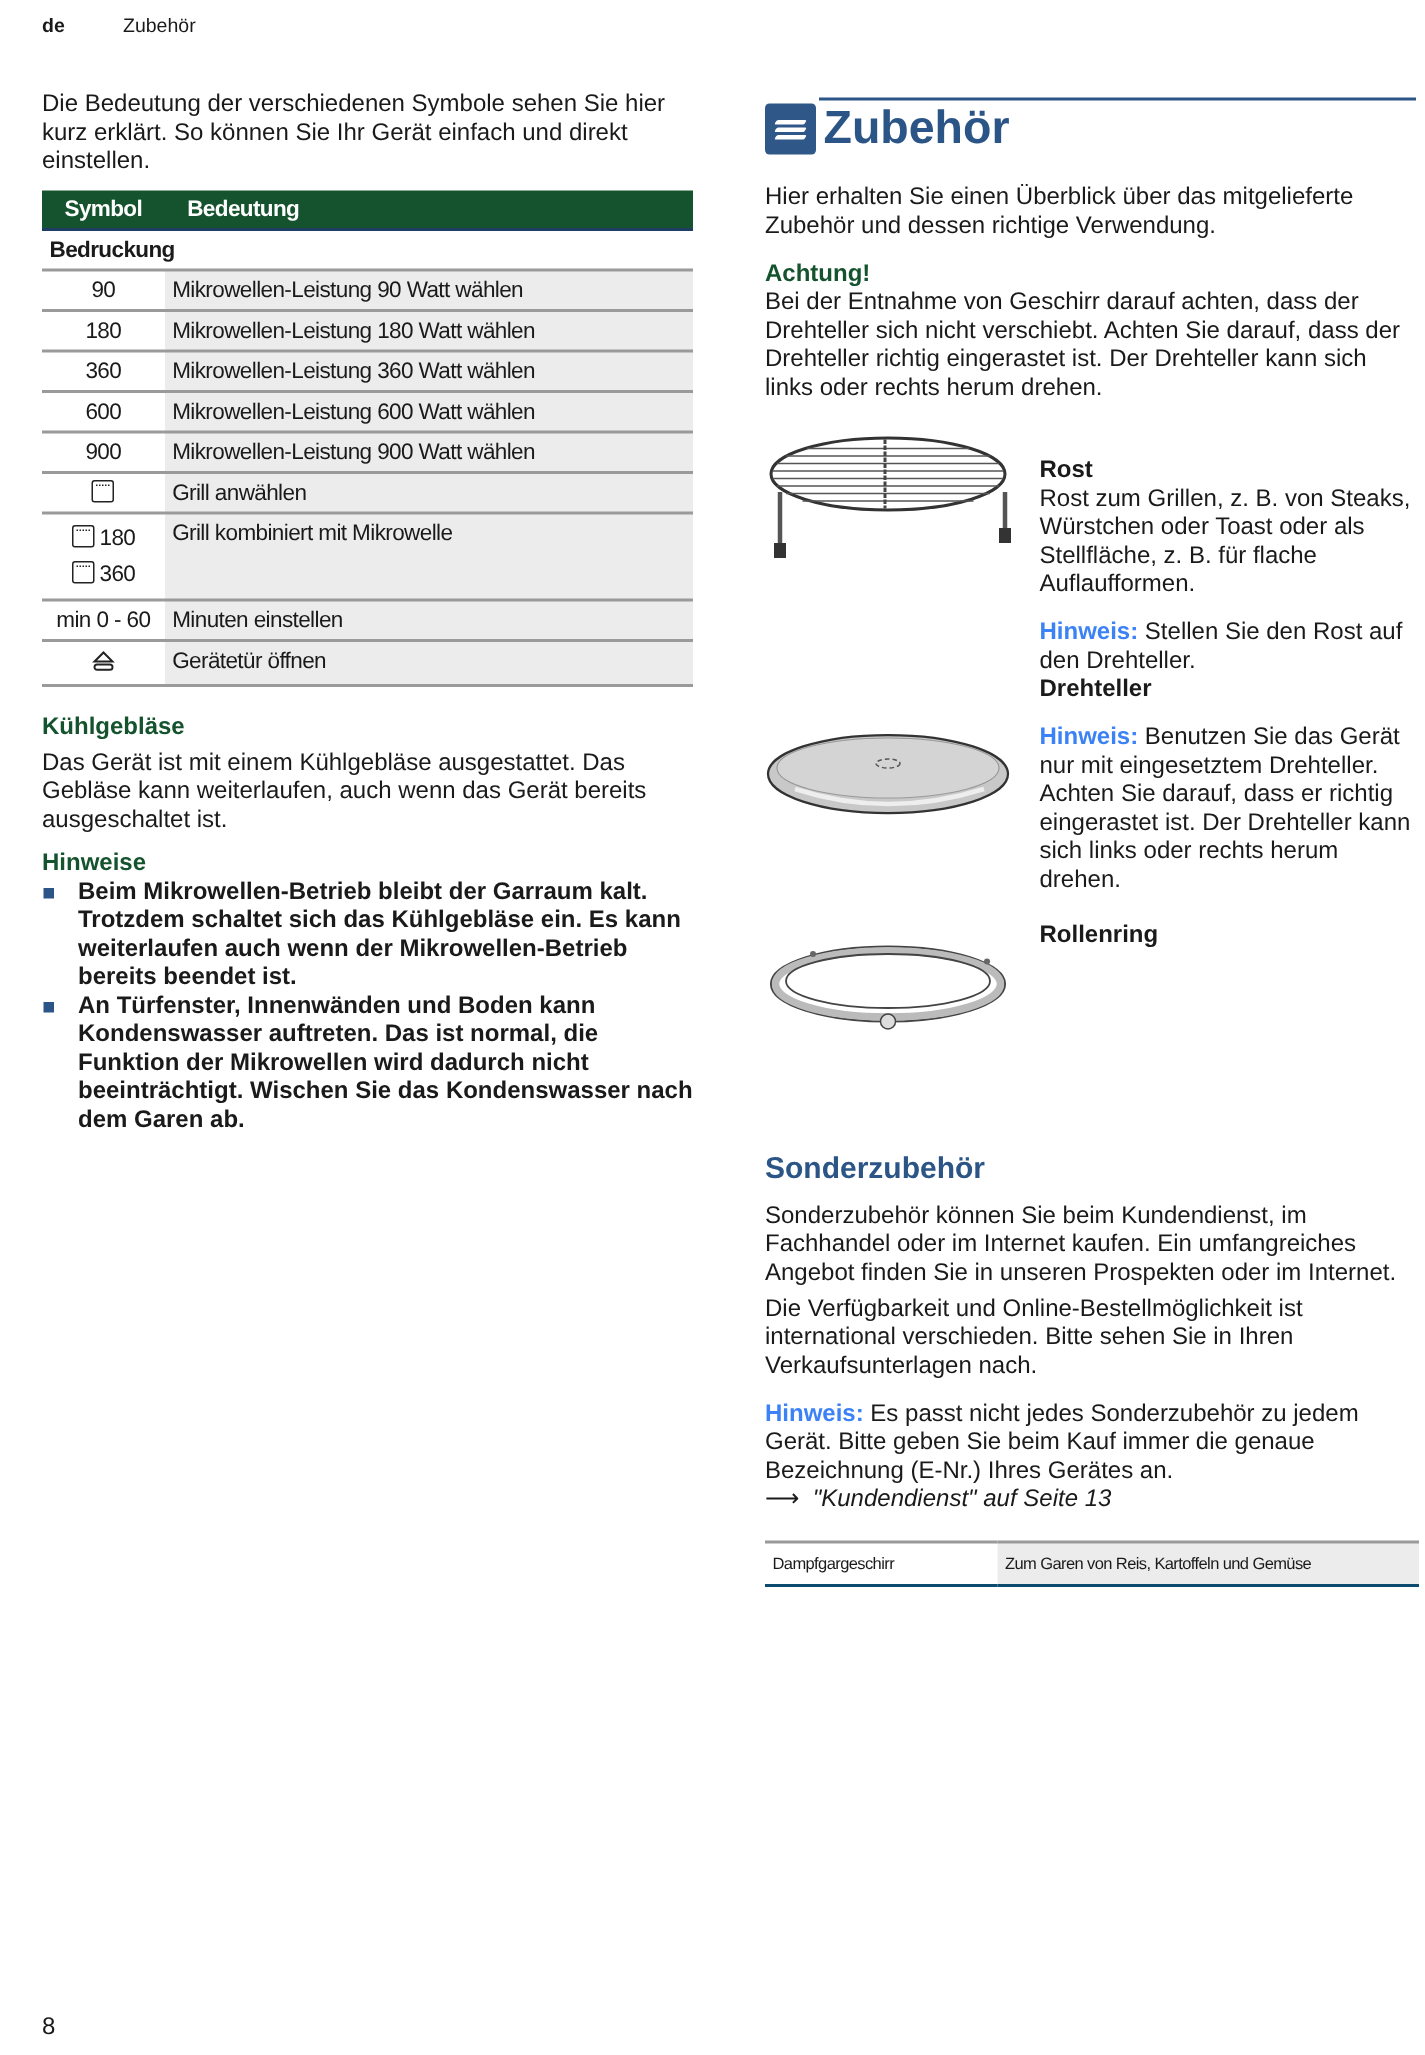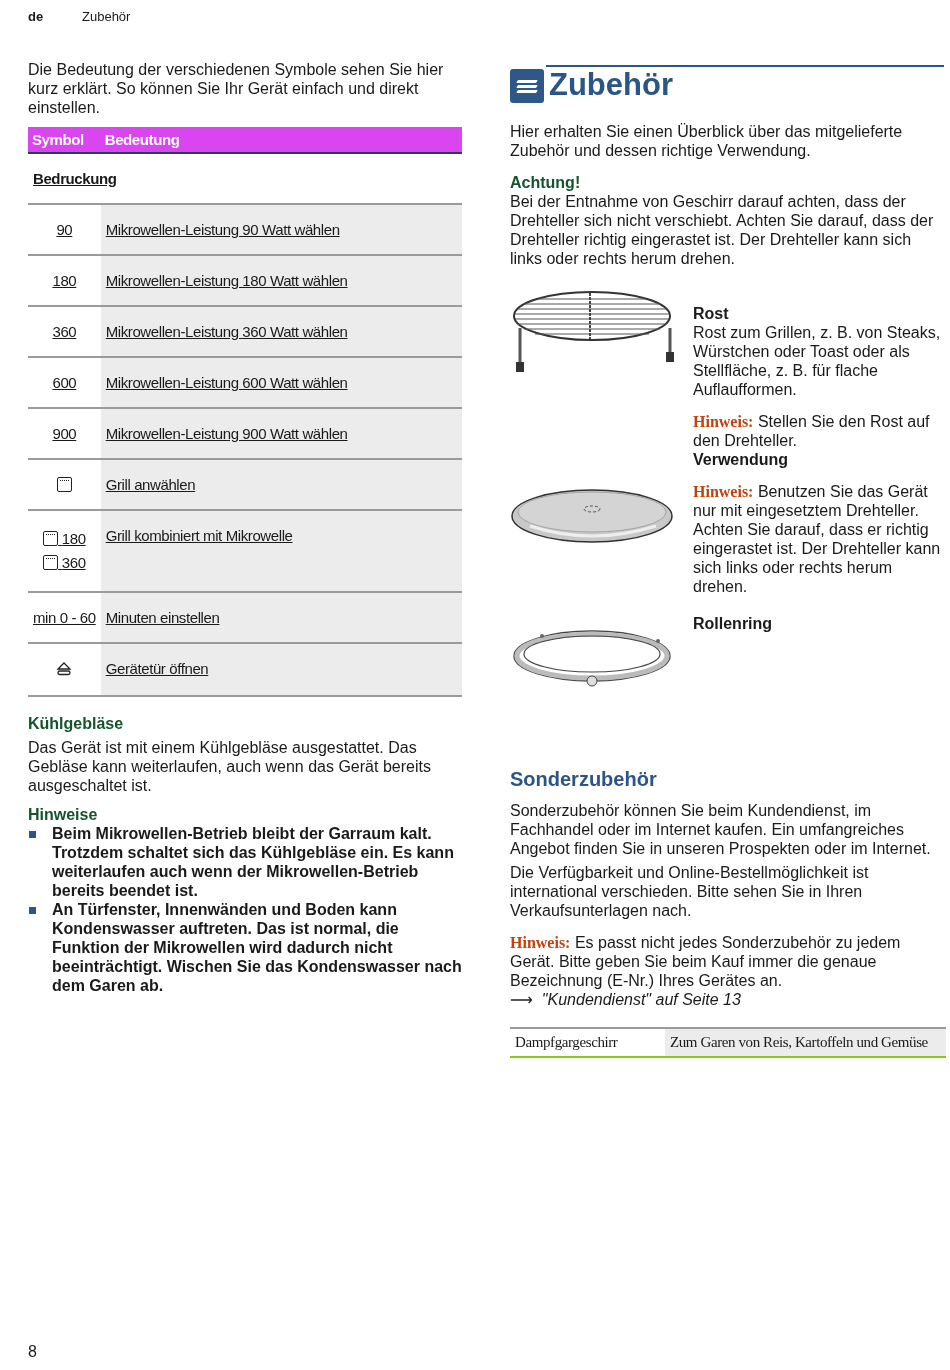--- a/index.html
+++ b/index.html
@@ -9,23 +9,23 @@
   .hdr .lang { font-weight: bold; display: inline-block; width: 54px; }
   .col-left { position: absolute; left: 28px; top: 60px; width: 434px; }
   .col-right { position: absolute; left: 510px; top: 62px; width: 434px; }
   h2.blue { color: #2c5587; font-size: 20px; font-weight: bold; margin: 0 0 8px 0; }
   h3.blue { color: #14532d; font-size: 16px; font-weight: bold; margin: 0; }
   p { margin: 0; font-size: 16px; line-height: 19px; }
   .lead { margin-bottom: 10px; }
 
   table.sym { width: 434px; border-collapse: collapse; font-size: 15px;
               font-family: "Liberation Sans Narrow", "Liberation Sans", sans-serif; letter-spacing: -0.4px; }
-  table.sym th { background: #d946ef; color: #fff; text-align: left; font-weight: bold;
-                 height: 25px; padding: 0 4px; border-bottom: 2px solid #1e3e66; }
-  table.sym td { padding: 16px 5px; height: 17px; vertical-align: top; border-bottom: 2px solid #9a9a9a; text-decoration: underline; }
+  table.sym th { background: #14532d; color: #fff; text-align: left; font-weight: bold;
+                 height: 25px; padding: 0 15px; border-bottom: 2px solid #1e3e66; }
+  table.sym td { padding: 4px 5px; height: 17px; vertical-align: top; border-bottom: 2px solid #9a9a9a; }
   table.sym td.c2 { background: #ececec; }
   table.sym td.c1 { width: 62px; white-space: nowrap; text-align: center; }
   table.sym tr.group td { font-weight: bold; background: #fff; border-bottom: 2px solid #9a9a9a; }
   .grill-ico { display: inline-block; width: 13px; height: 13px; border: 1.5px solid #222;
                border-radius: 2px; position: relative; vertical-align: -2px; }
   .grill-ico::after { content: ""; position: absolute; left: 2px; right: 2px; top: 2px;
                       border-top: 1.5px dotted #222; }
 
   ul.notes { list-style: none; padding: 0; margin: 0; font-weight: bold; }
   ul.notes li { position: relative; padding-left: 24px; font-size: 16px; line-height: 19px; }
@@ -35,25 +35,25 @@
   .title-row { display: flex; align-items: center; border-top: 2px solid #2c5587; border-top: none; position: relative; height: 42px; margin-bottom: 18px; }
   .title-row .rule { position: absolute; left: 36px; right: 0; top: 3px; border-top: 2px solid #2c5587; }
   .title-ico { width: 34px; height: 34px; background: #2f5888; border-radius: 3px; position: relative; margin-top: 6px; }
   .title-ico span { position: absolute; left: 7px; width: 20px; height: 3px; background: #fff; transform: skewX(-30deg); border-radius: 1px; }
   .title-text { font-size: 31px; font-weight: bold; color: #2c5587; margin-left: 5px; margin-top: 4px; }
 
   .acc { position: relative; height: 0; }
   .acc-img { position: absolute; left: 0; }
   .acc-txt { position: absolute; left: 183px; width: 255px; }
   .acc-txt b { font-size: 16px; }
-  .hin { color: #c2410c; font-weight: bold; font-family: Liberation Serif, serif; }
-
-  table.extra { width: 436px; border-collapse: collapse; font-size: 15px;
-                font-family: Liberation Serif, serif; letter-spacing: -0.4px;
-                border-top: 2px solid #9a9a9a; border-bottom: 2px solid #84cc16; }
+  .hin { color: #3b82f6; font-weight: bold; }
+
+  table.extra { width: 436px; border-collapse: collapse; font-size: 11px;
+                font-family: Liberation Sans, sans-serif; letter-spacing: -0.4px;
+                border-top: 2px solid #9a9a9a; border-bottom: 2px solid #0c4a6e; }
   table.extra td { padding: 5px 5px; height: 17px; }
   table.extra td.c2 { background: #ececec; }
   .xref { font-style: italic; font-size: 16px; }
   .pgnum { position: absolute; left: 28px; top: 1343px; font-size: 16px; }
 </style>
 </head>
 <body>
 
 <div class="hdr">
   <span class="lang">de</span><span>Zubehör</span>
@@ -173,21 +173,21 @@
   </div>
 
   <div class="acc" style="top:182px;">
     <svg class="acc-img" style="top:38px" width="165" height="60" viewBox="0 0 165 60">
       <ellipse cx="82" cy="28" rx="80" ry="26" fill="#c8c8c8" stroke="#333" stroke-width="1.5"></ellipse>
       <ellipse cx="82" cy="24" rx="74" ry="20" fill="#d4d4d4" stroke="#999" stroke-width="0.8"></ellipse>
       <path d="M20 38 Q82 58 146 38" fill="none" stroke="#eee" stroke-width="3"></path>
       <ellipse cx="82" cy="21" rx="8" ry="3" fill="none" stroke="#555" stroke-width="1" stroke-dasharray="3,2"></ellipse>
     </svg>
     <div class="acc-txt" style="top:0">
-      <p><b>Verwendung</b></p>
+      <p><b>Drehteller</b></p>
       <p style="margin-top:13px;"><span class="hin">Hinweis:</span><span> Benutzen Sie das Gerät nur mit eingesetztem Drehteller. Achten Sie darauf, dass er richtig eingerastet ist. Der Drehteller kann sich links oder rechts herum drehen.</span></p>
     </div>
   </div>
 
   <div class="acc" style="top:346px;">
     <svg class="acc-img" style="top:12px" width="165" height="70" viewBox="0 0 165 70">
       <ellipse cx="82" cy="30" rx="78" ry="25" fill="none" stroke="#444" stroke-width="1.4"></ellipse>
       <ellipse cx="82" cy="30" rx="75" ry="22" fill="none" stroke="#bbb" stroke-width="5"></ellipse>
       <ellipse cx="82" cy="28" rx="68" ry="18" fill="none" stroke="#444" stroke-width="1.2"></ellipse>
       <circle cx="82" cy="55" r="5" fill="#ddd" stroke="#444" stroke-width="1"></circle>

